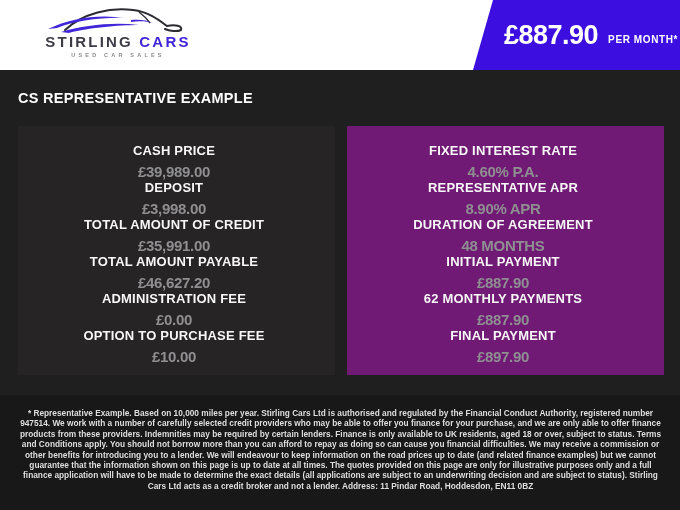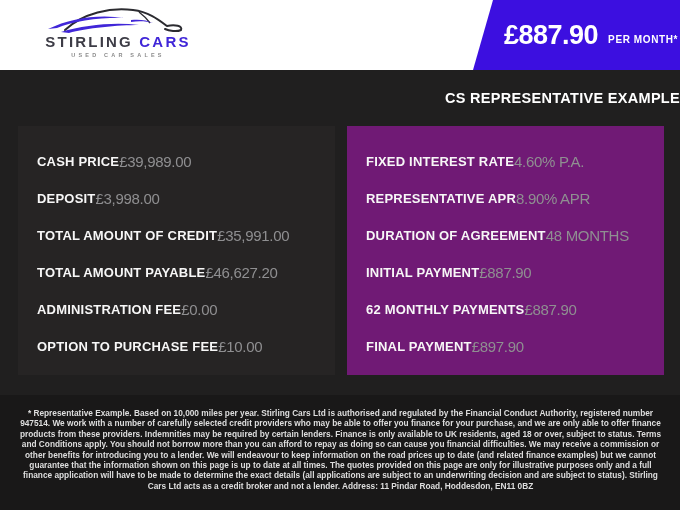--- a/index.html
+++ b/index.html
@@ -65,49 +65,50 @@
     margin-top:8px;
   }
 
   
   .section-title {
     margin:20px 0 0 18px;
     color:#ffffff;
     font-size:14.5px;
     font-weight:bold;
     letter-spacing:0.3px;
-    text-align:right;
   }
   .panels {
     display:flex;
     gap:12px;
     margin:20px 16px 0 18px;
   }
   .panel {
     flex:1;
     background:#262424;
     height:249px;
     padding:17px 24px 0 19px;
   }
   .row {
     height:37px;
     display:flex;
+    justify-content:space-between;
     align-items:center;
+    flex-direction:column;
   }
   .label {
     color:#f7f7f7;
     font-size:13px;
     font-weight:bold;
     letter-spacing:0.2px;
     white-space:nowrap;
   }
   .value {
     color:#8f8f91;
     font-size:15px;
-    font-weight:normal;
+    font-weight:bold;
     letter-spacing:-0.3px;
     white-space:nowrap;
   }
 
   
   .footer {
     position:absolute;
     left:0; right:0; bottom:0;
     top:395px;
     background:#191818;

